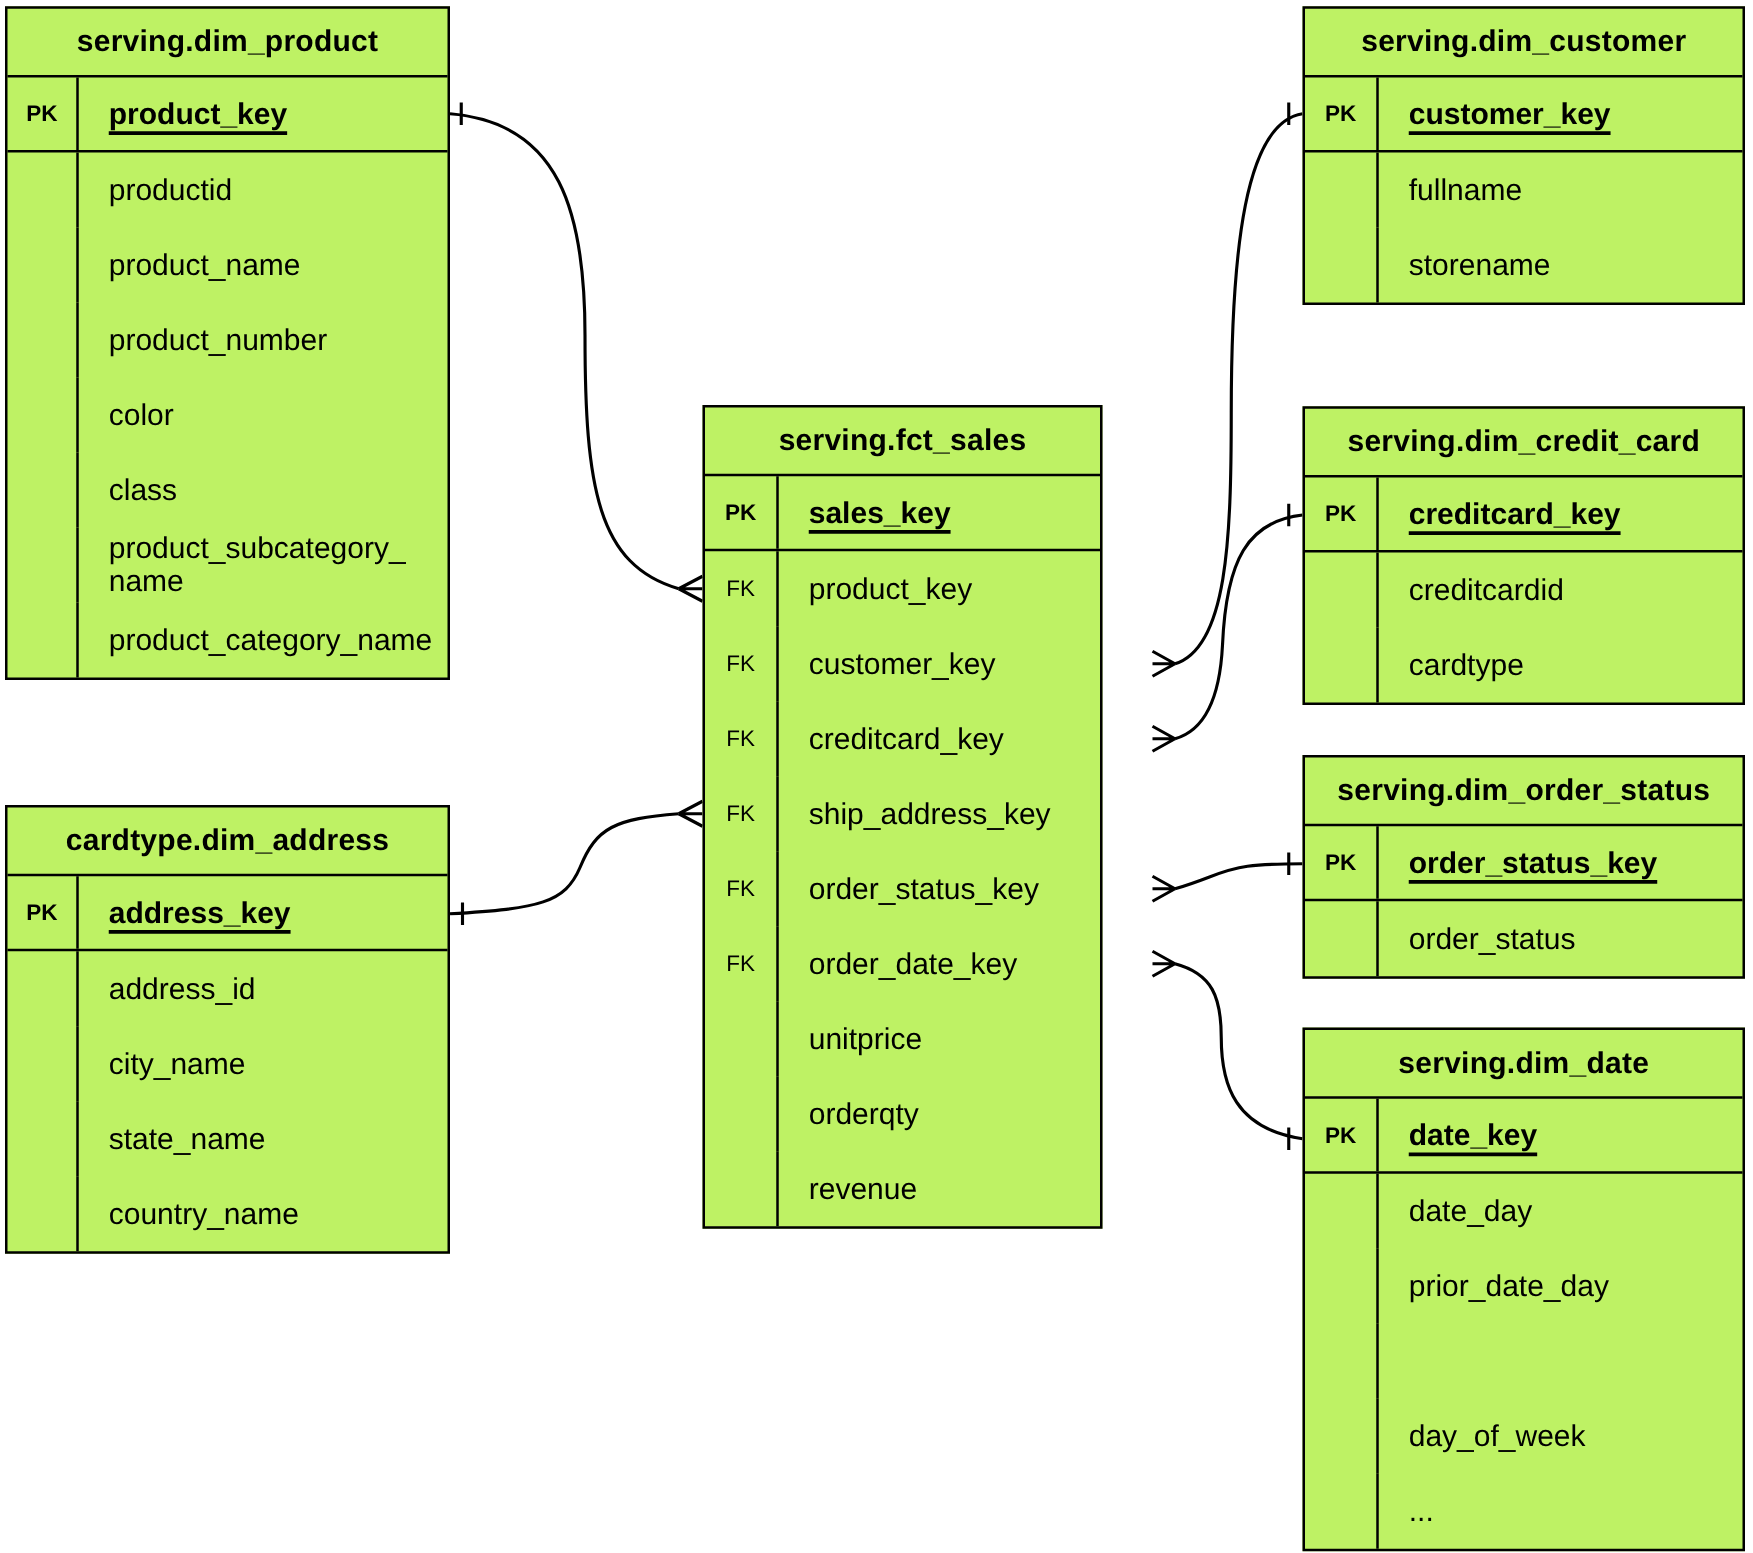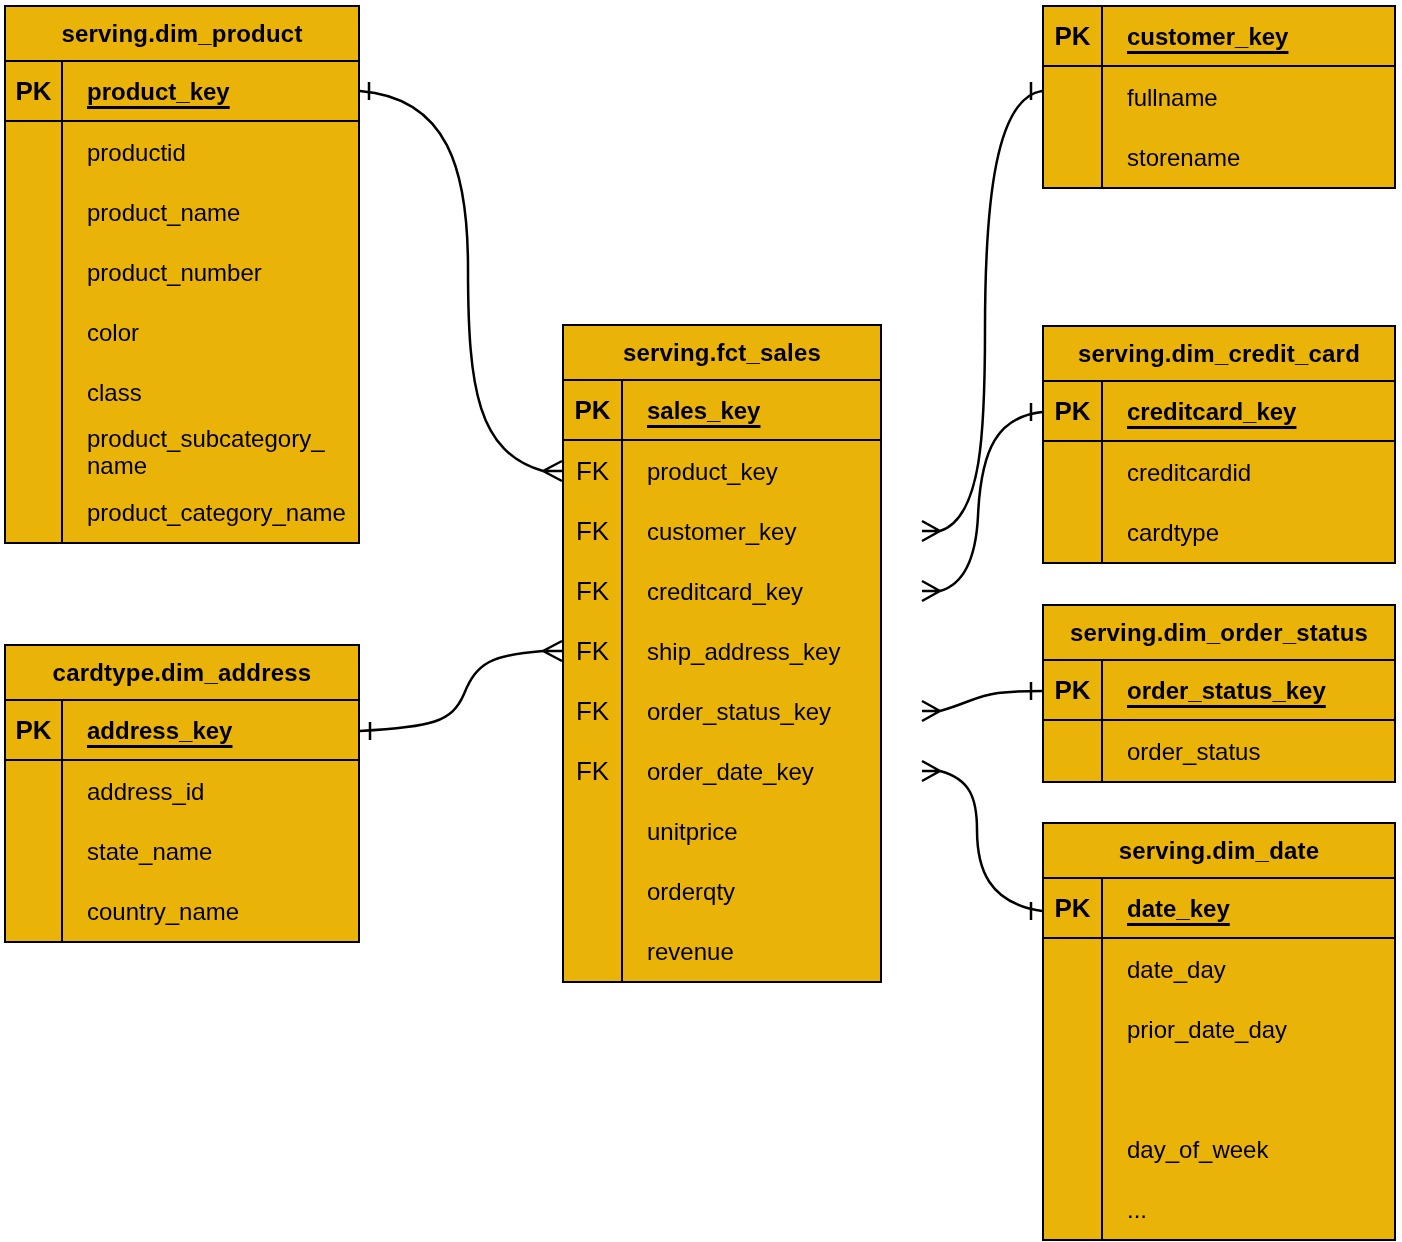--- a/index.html
+++ b/index.html
@@ -1,30 +1,30 @@
 <!DOCTYPE html>
 <html><head>
 <meta charset="utf-8">
 <style>
   * { margin:0; padding:0; box-sizing:border-box; }
   html,body { background:#ffffff; font-family:"Liberation Sans", sans-serif; color:#000; }
   #canvas { position:relative; width:1402px; height:1242px; background:#ffffff; overflow:hidden; }
   #rel-layer { position:absolute; left:0; top:0; width:1402px; height:1242px; }
-  .erd-table { position:absolute; background:#eab308; border:2.5px solid #000000; }
+  .erd-table { position:absolute; background:#bef264; border:2.5px solid #000000; }
   .t-header {
     height:55px; border-bottom:2.5px solid #000000;
     display:flex; align-items:center; justify-content:center;
     font-weight:bold; font-size:24px; letter-spacing:0.2px;
   }
   .t-row { display:flex; min-height:60px; }
   .t-pkrow { border-bottom:2.5px solid #000000; }
   .t-key {
     flex:0 0 auto; border-right:2.5px solid #000000;
     display:flex; align-items:center; justify-content:center;
-    font-size:26px;
+    font-size:18px;
   }
   .t-pkrow .t-key { font-weight:bold; }
   .t-field {
     flex:1; display:flex; align-items:center;
     padding-left:24px; font-size:24px; white-space:pre-line; line-height:27px;
   }
   .t-pkrow .t-field { font-weight:bold; }
   .pk-underline { text-decoration:underline; text-decoration-thickness:2.5px; text-underline-offset:6px; }
 </style>
 </head>
@@ -94,20 +94,21 @@
         <div class="t-key" style="width: 57px;"></div>
         <div class="t-field">product_subcategory_
 name</div>
       </div>
       <div class="t-row">
         <div class="t-key" style="width: 57px;"></div>
         <div class="t-field">product_category_name</div>
       </div>
     </div>
     <div class="erd-table" style="left: 1042px; top: 5px; width: 354px;">
+      <div class="t-header">serving.dim_customer</div>
       <div class="t-row t-pkrow">
         <div class="t-key" style="width: 59px;">PK</div>
         <div class="t-field"><span class="pk-underline">customer_key</span></div>
       </div>
       <div class="t-row">
         <div class="t-key" style="width: 59px;"></div>
         <div class="t-field">fullname</div>
       </div>
       <div class="t-row">
         <div class="t-key" style="width: 59px;"></div>
@@ -211,20 +212,24 @@
     </div>
     <div class="erd-table" style="left: 4px; top: 644px; width: 356px;">
       <div class="t-header">cardtype.dim_address</div>
       <div class="t-row t-pkrow">
         <div class="t-key" style="width: 57px;">PK</div>
         <div class="t-field"><span class="pk-underline">address_key</span></div>
       </div>
       <div class="t-row">
         <div class="t-key" style="width: 57px;"></div>
         <div class="t-field">address_id</div>
+      </div>
+      <div class="t-row">
+        <div class="t-key" style="width: 57px;"></div>
+        <div class="t-field">city_name</div>
       </div>
       <div class="t-row">
         <div class="t-key" style="width: 57px;"></div>
         <div class="t-field">state_name</div>
       </div>
       <div class="t-row">
         <div class="t-key" style="width: 57px;"></div>
         <div class="t-field">country_name</div>
       </div>
     </div>

